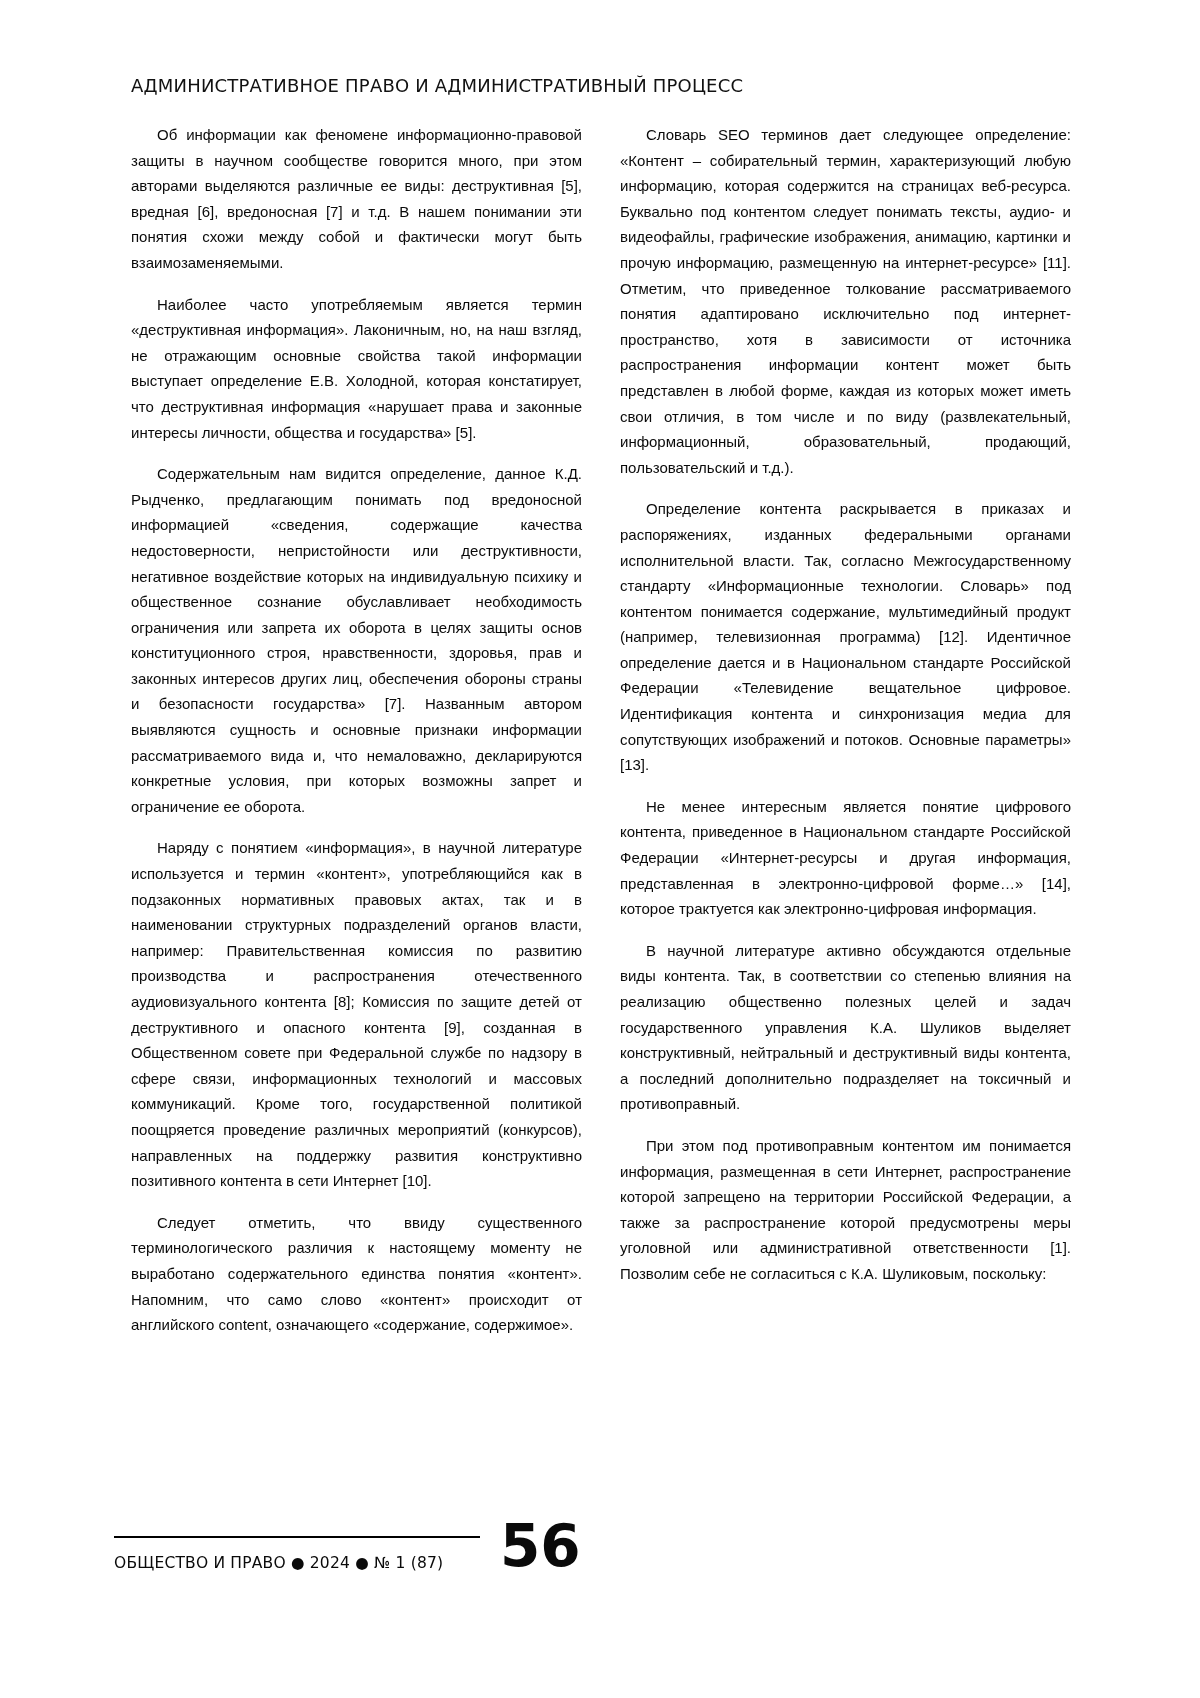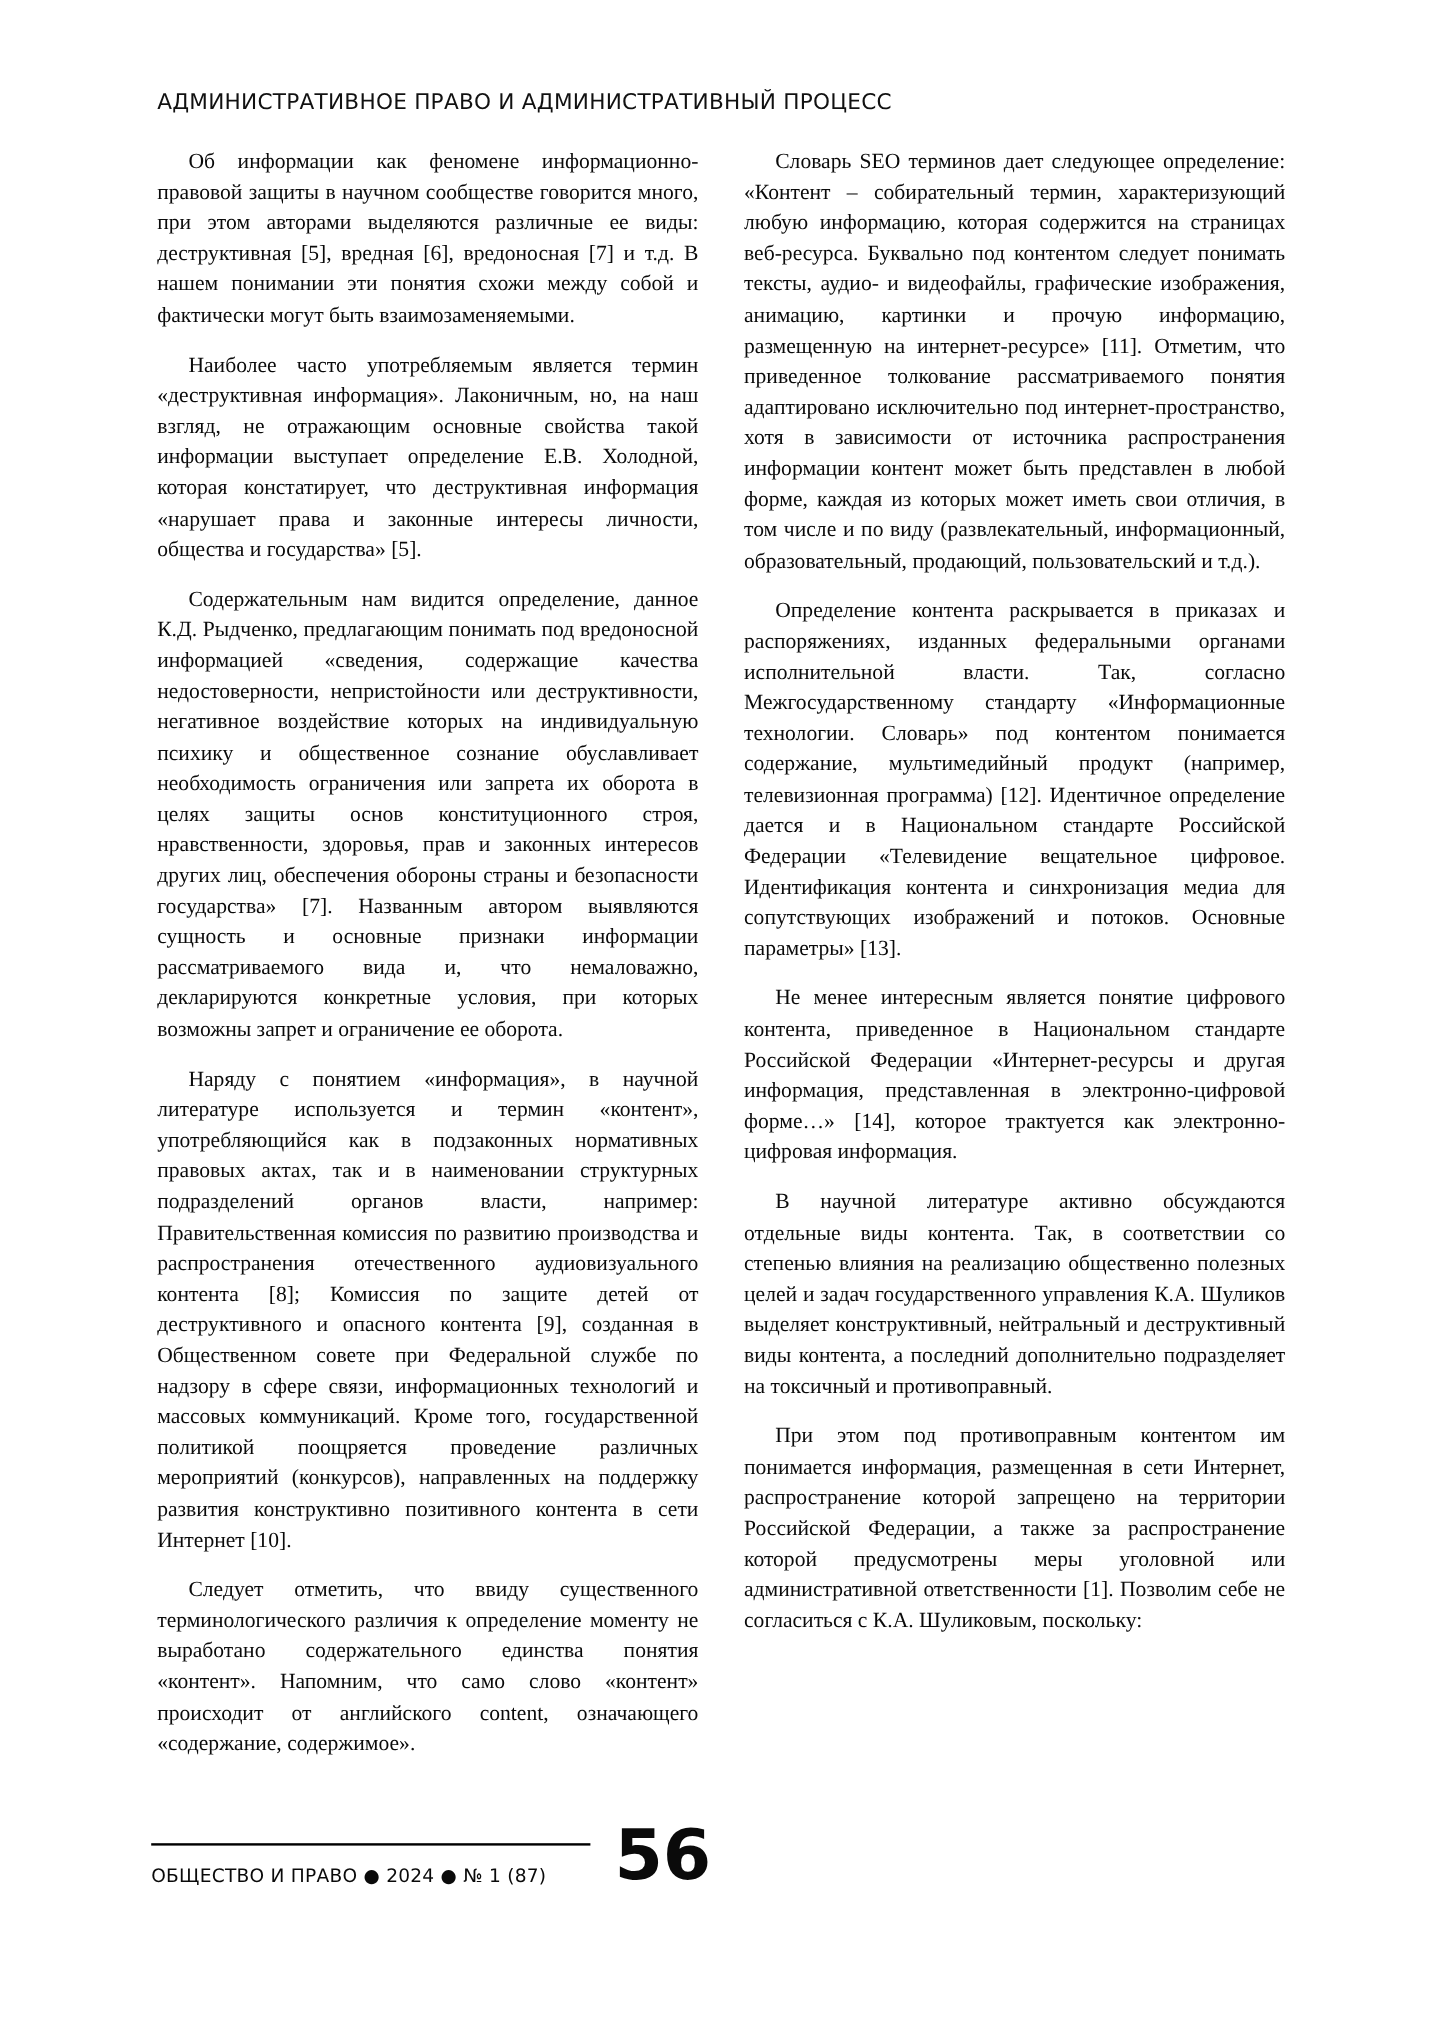--- a/index.html
+++ b/index.html
@@ -40,31 +40,31 @@
     display: flex;
     gap: 38px;
   }
   .col {
     width: 451px;
   }
   p.body {
     margin: 0;
     text-align: justify;
     text-justify: inter-word;
-    font-size: 18px;
+    font-size: 15px;
     line-height: 25.6px;
     text-indent: 26px;
     hyphens: manual;
-    font-family: Liberation Serif, serif;
+    font-family: Liberation Sans, sans-serif;
   }
   p.body + p.body { margin-top: 16px; }
 
   .footer {
     position: absolute;
-    left: 126px;
+    left: 114px;
     bottom: 108px;
     width: 940px;
     height: 64px;
     text-align: right;
   }
   .footer-rule {
     position: absolute;
     left: 0;
     top: 10px;
     width: 366px;
@@ -98,21 +98,21 @@
     <span>АДМИНИСТРАТИВНОЕ ПРАВО И АДМИНИСТРАТИВНЫЙ ПРОЦЕСС</span>
   </div>
 
   <div class="columns">
 
     <div class="col">
       <p class="body">Об информации как феномене информационно-правовой защиты в научном сообществе говорится много, при этом авторами выделяются различные ее виды: деструктивная [5], вредная [6], вредоносная [7] и т.д. В нашем понимании эти понятия схожи между собой и фактически могут быть взаимозаменяемыми.</p>
       <p class="body">Наиболее часто употребляемым является термин «деструктивная информация». Лаконичным, но, на наш взгляд, не отражающим основные свойства такой информации выступает определение Е.В. Холодной, которая констатирует, что деструктивная информация «нарушает права и законные интересы личности, общества и государства» [5].</p>
       <p class="body">Содержательным нам видится определение, данное К.Д. Рыдченко, предлагающим понимать под вредоносной информацией «сведения, содержащие качества недостоверности, непристойности или деструктивности, негативное воздействие которых на индивидуальную психику и общественное сознание обуславливает необходимость ограничения или запрета их оборота в целях защиты основ конституционного строя, нравственности, здоровья, прав и законных интересов других лиц, обеспечения обороны страны и безопасности государства» [7]. Названным автором выявляются сущность и основные признаки информации рассматриваемого вида и, что немаловажно, декларируются конкретные условия, при которых возможны запрет и ограничение ее оборота.</p>
       <p class="body">Наряду с понятием «информация», в научной литературе используется и термин «контент», употребляющийся как в подзаконных нормативных правовых актах, так и в наименовании структурных подразделений органов власти, например: Правительственная комиссия по развитию производства и распространения отечественного аудиовизуального контента [8]; Комиссия по защите детей от деструктивного и опасного контента [9], созданная в Общественном совете при Федеральной службе по надзору в сфере связи, информационных технологий и массовых коммуникаций. Кроме того, государственной политикой поощряется проведение различных мероприятий (конкурсов), направленных на поддержку развития конструктивно позитивного контента в сети Интернет [10].</p>
-      <p class="body">Следует отметить, что ввиду существенного терминологического различия к определение моменту не выработано содержательного единства понятия «контент». Напомним, что само слово «контент» происходит от английского content, означающего «содержание, содержимое».</p>
+      <p class="body">Следует отметить, что ввиду существенного терминологического различия к настоящему моменту не выработано содержательного единства понятия «контент». Напомним, что само слово «контент» происходит от английского content, означающего «содержание, содержимое».</p>
     </div>
 
     <div class="col">
       <p class="body">Словарь SEO терминов дает следующее определение: «Контент – собирательный термин, характеризующий любую информацию, которая содержится на страницах веб-ресурса. Буквально под контентом следует понимать тексты, аудио- и видеофайлы, графические изображения, анимацию, картинки и прочую информацию, размещенную на интернет-ресурсе» [11]. Отметим, что приведенное толкование рассматриваемого понятия адаптировано исключительно под интернет-пространство, хотя в зависимости от источника распространения информации контент может быть представлен в любой форме, каждая из которых может иметь свои отличия, в том числе и по виду (развлекательный, информационный, образовательный, продающий, пользовательский и т.д.).</p>
       <p class="body">Определение контента раскрывается в приказах и распоряжениях, изданных федеральными органами исполнительной власти. Так, согласно Межгосударственному стандарту «Информационные технологии. Словарь» под контентом понимается содержание, мультимедийный продукт (например, телевизионная программа) [12]. Идентичное определение дается и в Национальном стандарте Российской Федерации «Телевидение вещательное цифровое. Идентификация контента и синхронизация медиа для сопутствующих изображений и потоков. Основные параметры» [13].</p>
       <p class="body">Не менее интересным является понятие цифрового контента, приведенное в Национальном стандарте Российской Федерации «Интернет-ресурсы и другая информация, представленная в электронно-цифровой форме…» [14], которое трактуется как электронно-цифровая информация.</p>
       <p class="body">В научной литературе активно обсуждаются отдельные виды контента. Так, в соответствии со степенью влияния на реализацию общественно полезных целей и задач государственного управления К.А. Шуликов выделяет конструктивный, нейтральный и деструктивный виды контента, а последний дополнительно подразделяет на токсичный и противоправный.</p>
       <p class="body">При этом под противоправным контентом им понимается информация, размещенная в сети Интернет, распространение которой запрещено на территории Российской Федерации, а также за распространение которой предусмотрены меры уголовной или административной ответственности [1]. Позволим себе не согласиться с К.А. Шуликовым, поскольку:</p>
     </div>
 

